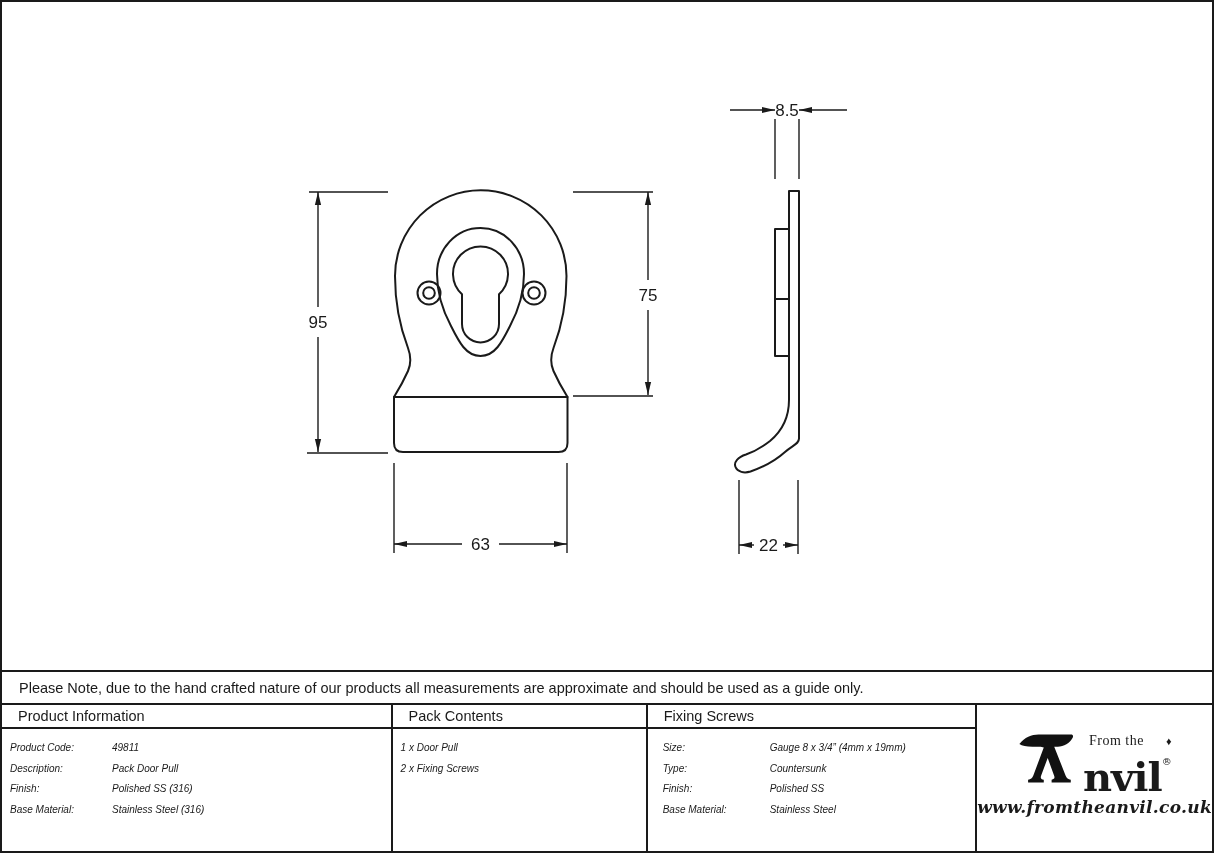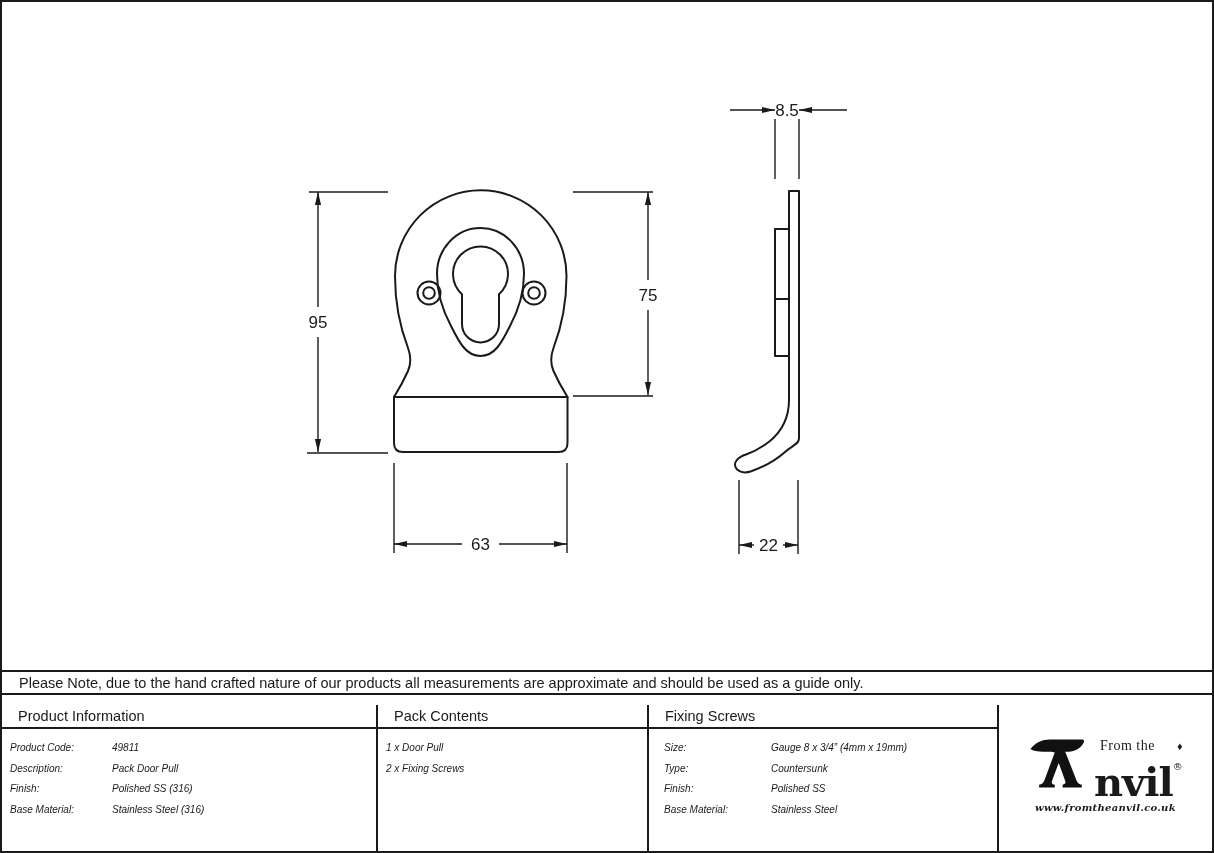--- a/index.html
+++ b/index.html
@@ -15,36 +15,36 @@
   }
   svg.drawing{position:absolute;left:0;top:0;overflow:visible;}
   svg.drawing text{
     font-family:"Liberation Sans", sans-serif;
     font-size:17px;
     fill:#1a1a1a;
   }
 
   
   .note-row{
-    position:absolute;left:0;right:0;top:668px;height:25px;
+    position:absolute;left:0;right:0;top:668px;height:35px;
     border-top:2px solid #1a1a1a;border-bottom:2px solid #1a1a1a;
     box-sizing:border-box;
     display:flex;align-items:center;
     padding-left:17px;
     font-size:14.5px;
   }
 
   
   .info-row{
     position:absolute;left:0;right:0;top:703px;bottom:0;
     display:flex;
   }
   .cell{box-sizing:border-box;}
   .cell.bordered{border-right:2px solid #1a1a1a;}
-  .c1{width:376px;}
+  .c1{width:415px;}
   .c2{width:271px;}
   .c3{width:350px;}
   .c-logo{flex:1;display:flex;align-items:center;justify-content:center;}
   .cell-header{
     height:24px;box-sizing:border-box;
     border-bottom:2px solid #1a1a1a;
     display:flex;align-items:center;
     padding-left:16px;
     font-size:14.5px;
   }
@@ -68,21 +68,21 @@
   .nvil{
     font-family:"DejaVu Serif","Liberation Serif",serif;
     font-size:40px;font-weight:700;line-height:34px;
     letter-spacing:-1px;
     margin-top:-4px;
   }
   .nvil .reg{font-size:10px;font-weight:400;vertical-align:26px;letter-spacing:0;}
   .logo-url{
     font-family:"DejaVu Serif","Liberation Serif",serif;
     font-style:italic;font-weight:700;
-    font-size:10px;
+    font-size:17px;
     margin-top:3px;
     letter-spacing:0.3px;
   }
 </style>
 </head>
 <body>
 
 <div class="sheet">
 
   <svg class="drawing" width="1214" height="670" viewBox="0 0 1214 670">

